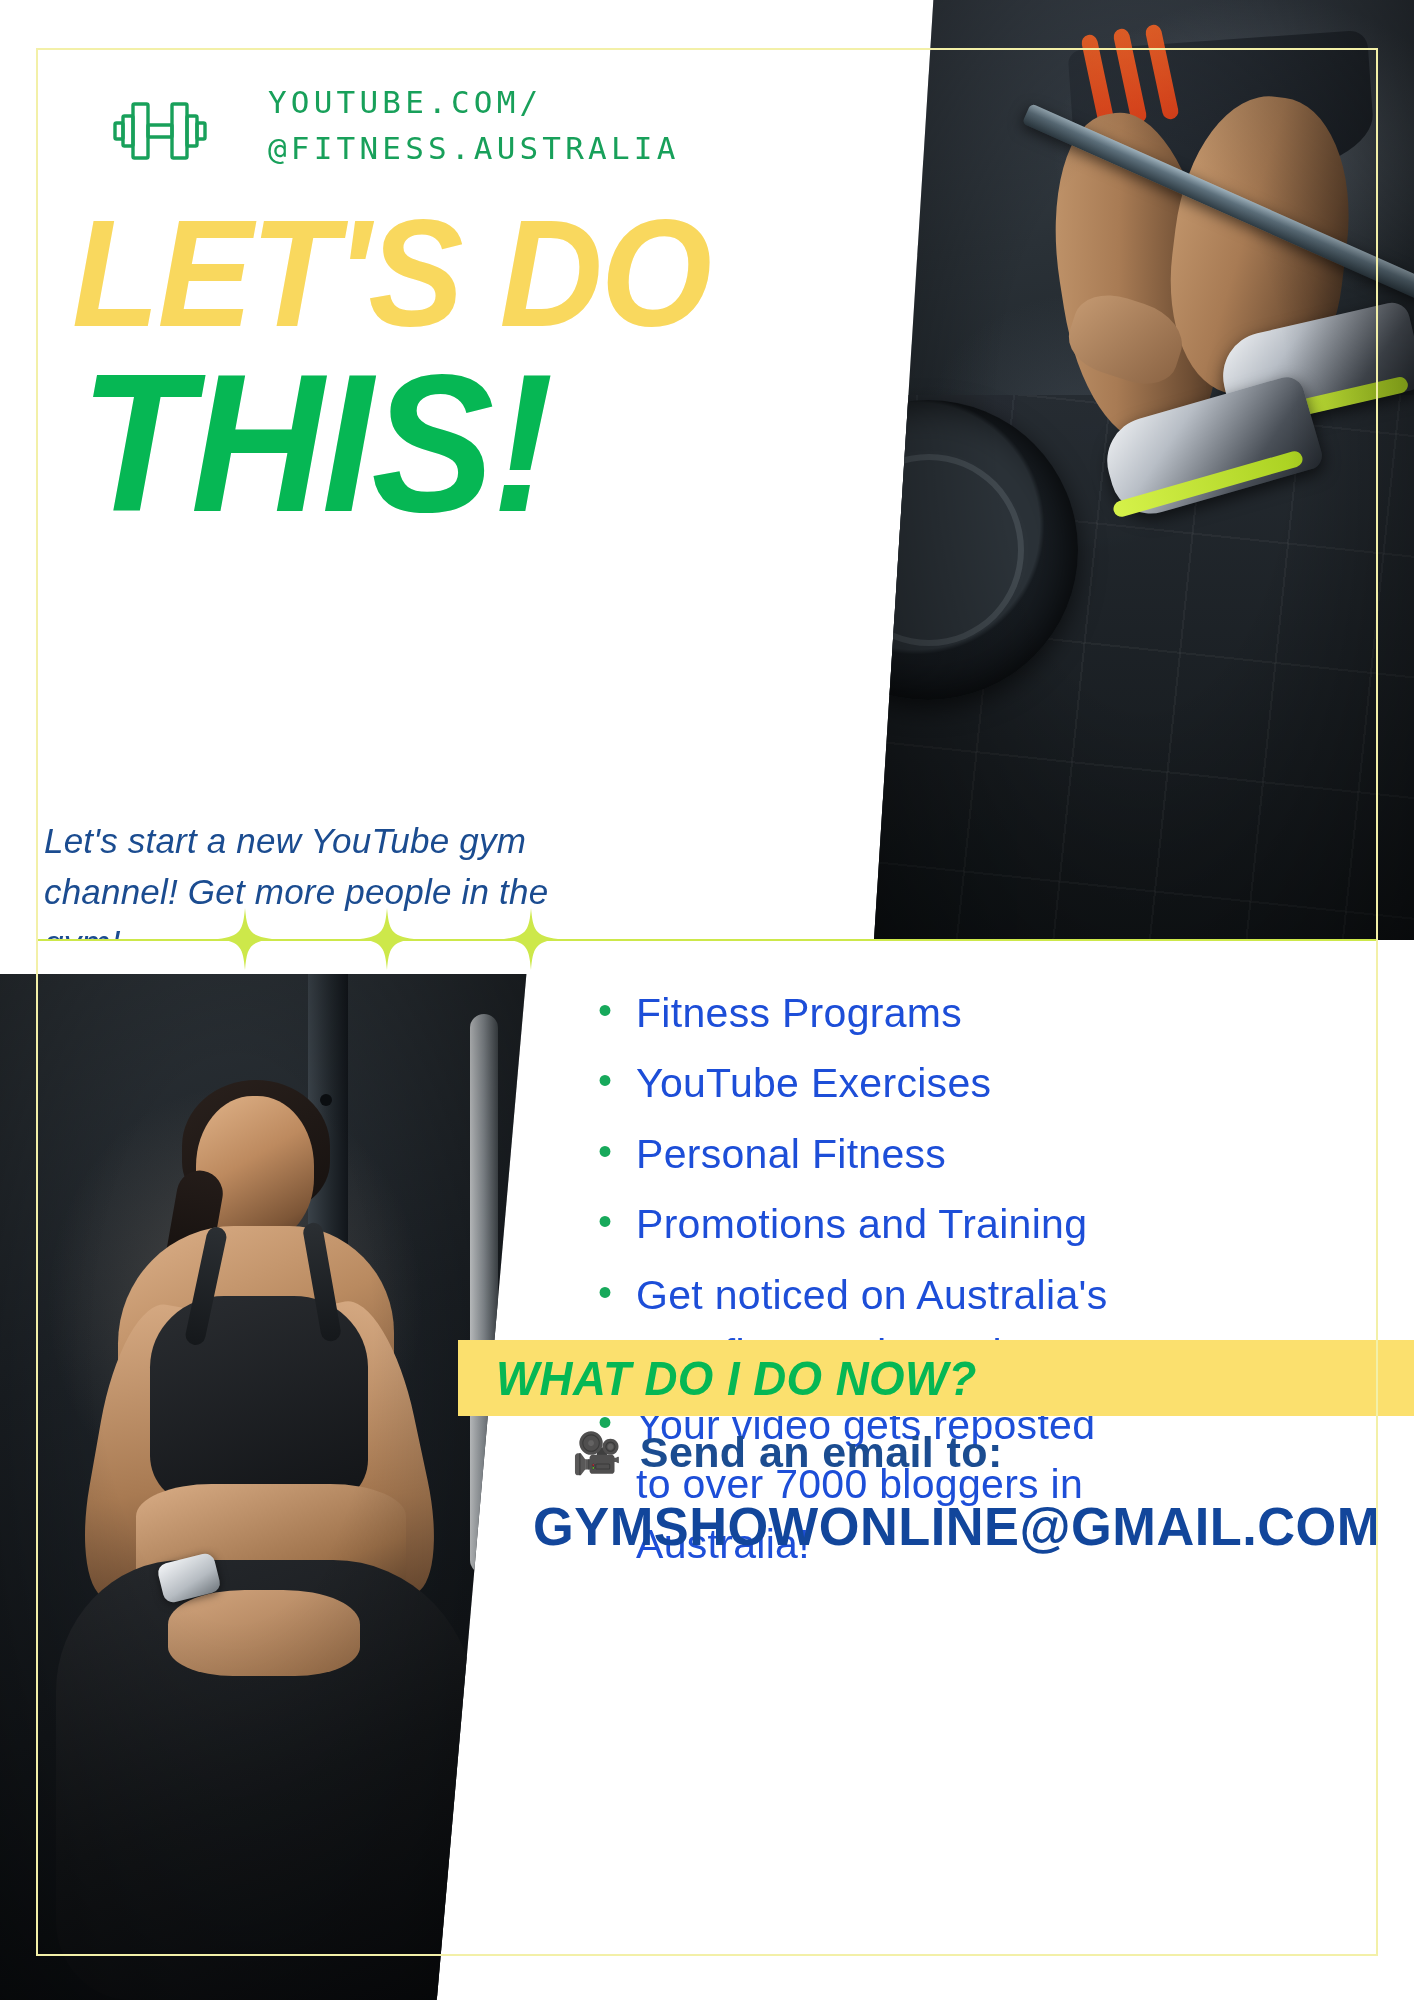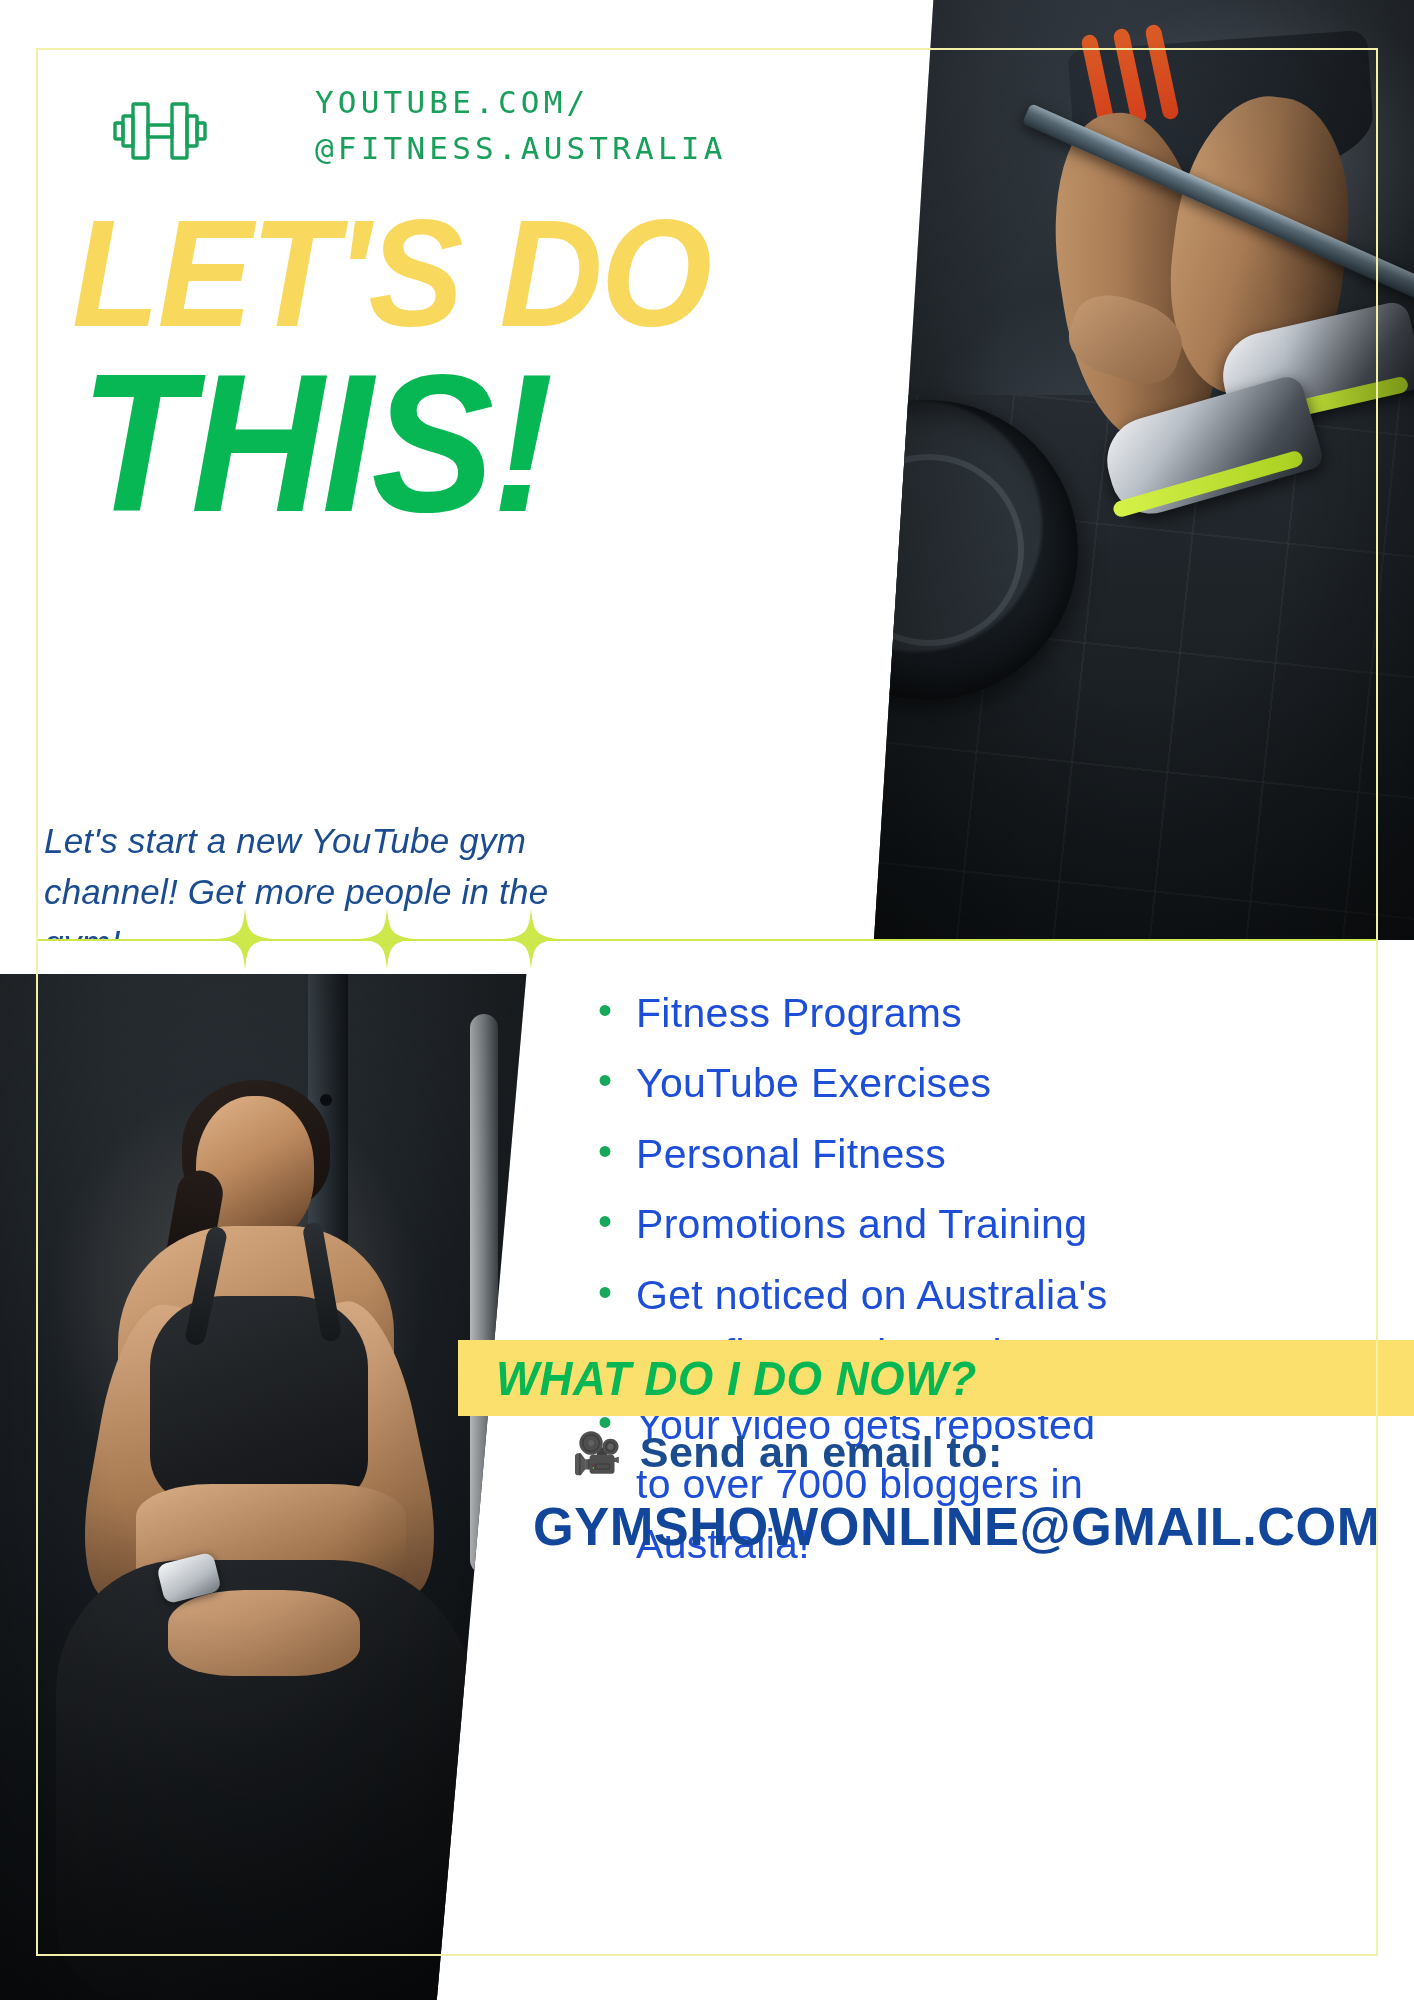--- a/index.html
+++ b/index.html
@@ -35,21 +35,20 @@
   }
   #dumbbell-icon { width:100px; height:74px; display:block; margin-top:14px; }
   #channel-url {
     color:#18A05A;
     font-size:31px;
     letter-spacing:4.2px;
     line-height:1.48;
     font-family:"Liberation Sans Mono", monospace;
     font-weight:400;
     white-space:pre-line;
-    margin-left:47px;
   }
 
   
   #headline { position:absolute; left:72px; top:204px; }
   .headline-line {
     font-family:"Liberation Sans Narrow","Liberation Sans", sans-serif;
     font-weight:bold;
     font-style:italic;
     letter-spacing:-2px;
     line-height:0.92;

